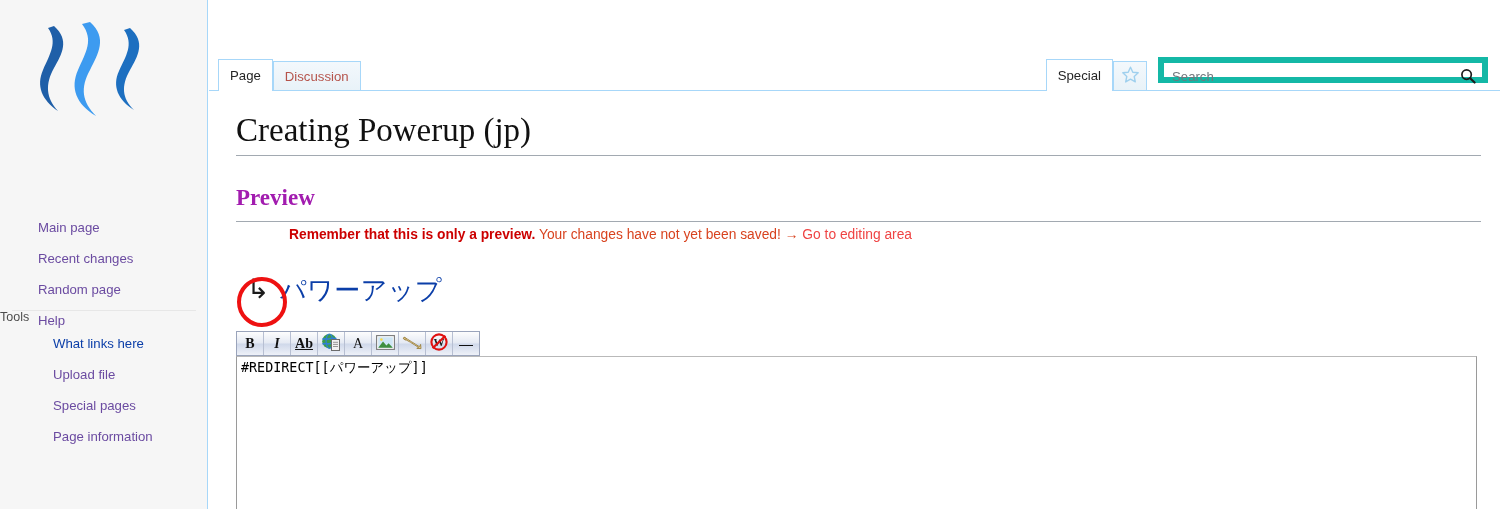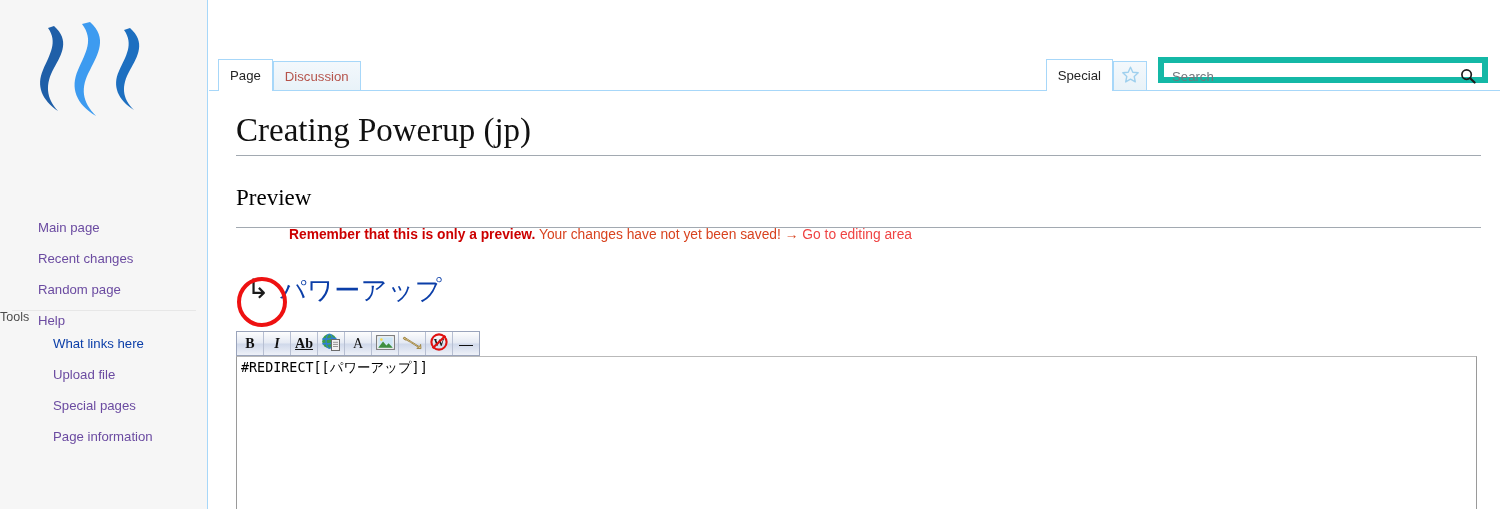--- a/index.html
+++ b/index.html
@@ -203,25 +203,25 @@
     border-bottom: 1px solid #a2a9b1;
     padding-bottom: 3px;
   }
   #preview-heading {
     margin: 0;
     position: absolute;
     left: 27px; top: 93px;
     width: 1245px;
     font-family: "Liberation Serif", serif;
     font-size: 23px;
-    font-weight: normal;
-    color: #000000;
+    font-weight: bold;
+    color: #a21caf;
     line-height: 28px;
     border-bottom: 1px solid #a2a9b1;
-    padding-bottom: 15px;
+    padding-bottom: 9px;
   }
   #previewnote {
     position: absolute;
     left: 80px; top: 136px;
     font-size: 13.8px;
     color: #cc3322;
     white-space: nowrap;
   }
   #previewnote .strong { font-weight: bold; color: #cc0000; }
   #previewnote .note { color: #d8431f; }

